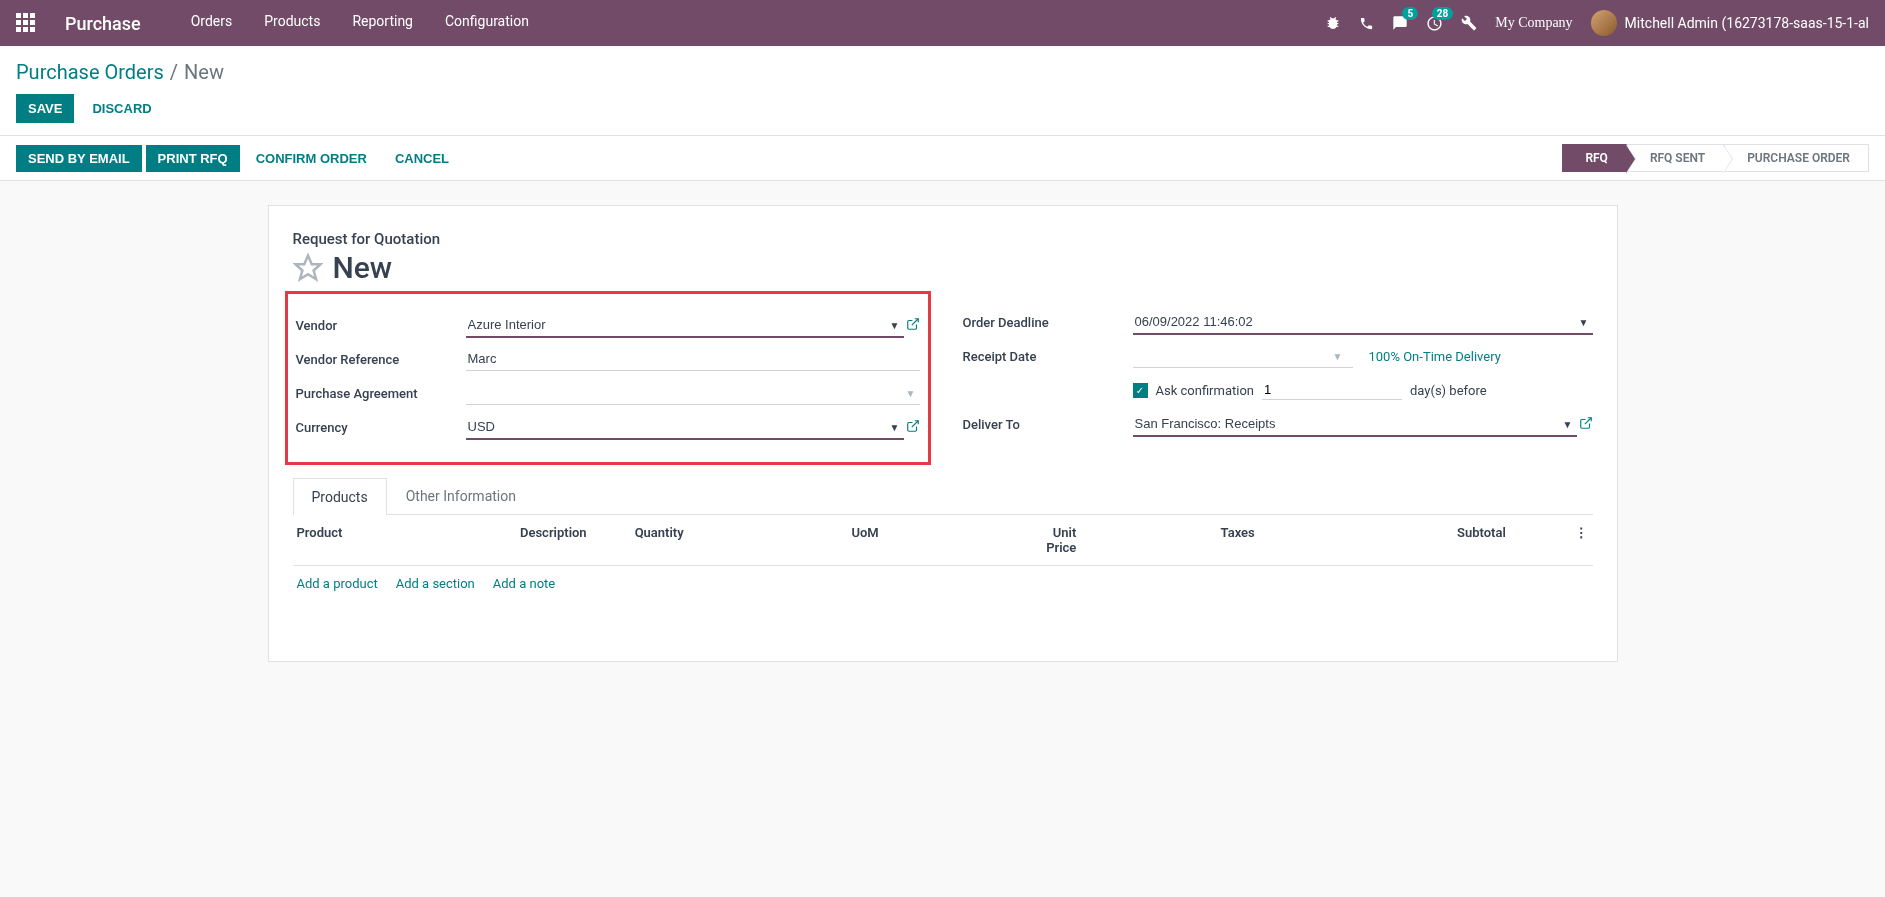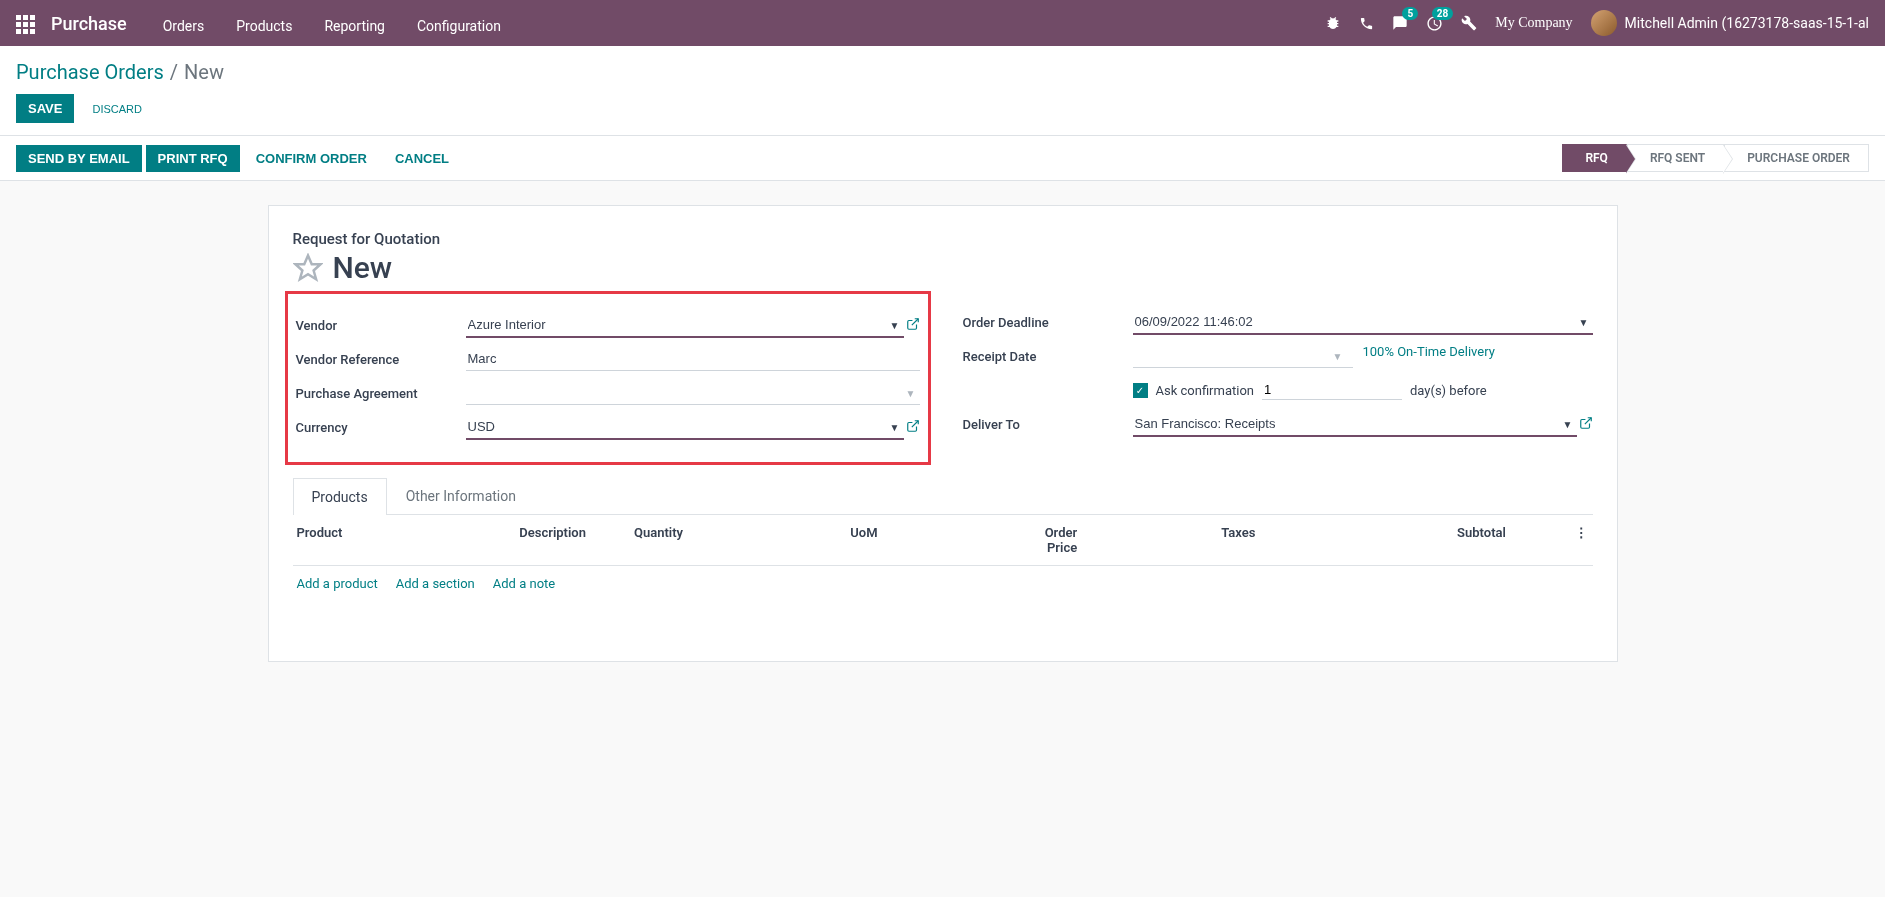--- a/index.html
+++ b/index.html
@@ -1,20 +1,20 @@
 <!DOCTYPE html>
 <html><head>
 <meta charset="utf-8">
 <style>
 * { margin: 0; padding: 0; box-sizing: border-box; }
 body { font-family: -apple-system, BlinkMacSystemFont, "Segoe UI", Roboto, "Helvetica Neue", sans-serif; background: #f9f9f9; color: #374151; overflow: hidden; }
 
 
 .navbar { background: #714B67; color: #fff; height: 46px; display: flex; align-items: center; padding: 0 16px; }
-.navbar-left { display: flex; align-items: flex-end; gap: 16px; }
+.navbar-left { display: flex; align-items: flex-start; gap: 30px; }
 .apps-icon { display: grid; grid-template-columns: repeat(3,5px); grid-template-rows: repeat(3,5px); gap: 2px; cursor:pointer;}
 .apps-icon span { background:#fff; width:5px; height:5px; }
 .app-title { font-size: 18px; font-weight:500; color:#fff; margin-right:20px; cursor:pointer;}
 .nav-menu { display:flex; gap:32px; }
 .nav-item { color:#fff; font-size:14px; cursor:pointer; }
 .navbar-right { margin-left:auto; display:flex; align-items:center; gap:18px; }
 .icon-btn { color:#fff; cursor:pointer; position:relative; display:flex; align-items:center; }
 .badge { position:absolute; top:-8px; right:-10px; background:#00A09D; color:#fff; border-radius:10px; font-size:10px; padding:1px 5px; font-weight:bold;}
 .company-name { color:#fff; font-size:14px; cursor:pointer;font-family:Liberation Serif, serif;}
 .user-sect { display:flex; align-items:center; gap:8px; cursor:pointer;}
@@ -22,21 +22,21 @@
 .user-name { color:#fff; font-size:14px; white-space:nowrap; overflow:hidden;}
 
 
 .control-panel { background:#fff; border-bottom:1px solid #dee2e6;}
 .breadcrumb-row { padding:14px 16px 10px; display:flex; align-items:center;}
 .breadcrumb-link { color:#017E84; font-size:20px; cursor:pointer;}
 .breadcrumb-sep { color:#6c757d; font-size:20px; margin:0 6px;}
 .breadcrumb-cur { color:#6c757d; font-size:20px;}
 .savebar { padding:0 16px 12px; display:flex; gap:18px; align-items:center;}
 .btn-primary { background:#017E84; color:#fff; border:none; padding:7px 12px; font-weight:600; font-size:13px; cursor:pointer;}
-.btn-link-teal { background:none; border:none; color:#017E84; font-weight:400; font-size:11px; cursor:pointer;}
+.btn-link-teal { background:none; border:none; color:#017E84; font-weight:700; font-size:13px; cursor:pointer;}
 
 
 .statusbar { background:#fff; border-bottom:1px solid #dee2e6; padding:8px 16px; display:flex; align-items:center;}
 .status-actions { display:flex; gap:4px;}
 .btn-send { background:#017E84; color:#fff; border:none; padding:6px 12px; font-weight:600; font-size:13px; cursor:pointer;}
 .btn-sec { background:none; border:none; color:#017E84; font-weight:600; font-size:13px; padding:6px 12px; cursor:pointer;}
 .status-flow { margin-left:auto; display:flex;}
 .status-step { position:relative; padding:6px 18px 6px 22px; font-size:12px; font-weight:600; color:#6c757d; background:#fff; border:1px solid #dee2e6; cursor:pointer;}
 .status-step.active { background:#714B67; color:#fff; border-color:#714B67;}
 .status-step::after { content:''; position:absolute; right:-9px; top:0; width:0; height:0; border-top:14px solid transparent; border-bottom:14px solid transparent; border-left:9px solid #fff; z-index:2;}
@@ -53,26 +53,26 @@
 .star { width:30px; height:30px; cursor:pointer;}
 .star svg { width:100%; height:100%; fill:none; stroke:#adb5bd; stroke-width:2;}
 .main-title { font-size:30px; font-weight:500; color:#374151;}
 
 
 .form-grid { display:flex; gap:40px;}
 .form-col { flex:1;}
 .highlight-box { border:3px solid #E63946; padding:14px 8px 18px; margin:-14px -8px -18px;}
 .field-row { display:flex; align-items:center; min-height:34px; margin-bottom:0;}
 .field-label { width:170px; font-size:13px; color:#374151; font-weight:500;}
-.field-input-wrap { flex:1; position:relative; display:flex; gap:6px;}
+.field-input-wrap { flex:1; position:relative; display:flex; align-items:center; gap:6px;}
 .field-input { width:100%; border:none; border-bottom:1px solid #ced4da; padding:4px 20px 4px 2px; font-size:13px; background:transparent; color:#374151;}
 .field-input.required { border-bottom:2px solid #714B67;}
 .dropdown-caret { position:absolute; right:4px; top:50%; transform:translateY(-50%); cursor:pointer; font-size:10px; color:#374151;}
 .external-link { color:#017E84; cursor:pointer; font-size:14px; margin-left:2px;}
-.ontime-link { color:#017E84; font-size:13px; cursor:pointer; margin-left:4px; white-space:nowrap;}
+.ontime-link { color:#017E84; font-size:13px; cursor:pointer; margin-left:10px; white-space:nowrap;}
 .check-row { display:flex; align-items:center; gap:8px; font-size:13px;}
 .checkbox { width:15px; height:15px; background:#017E84; display:flex; align-items:center; justify-content:center; cursor:pointer; color:#fff; font-size:10px;}
 .days-input { width:140px; border:none; border-bottom:1px solid #ced4da; padding:2px; font-size:13px; text-align:left;}
 
 
 .tabs { display:flex; border-bottom:1px solid #dee2e6; margin-top:30px;}
 .tab { padding:10px 18px; font-size:14px; color:#6c757d; cursor:pointer; border:1px solid transparent; border-bottom:none;}
 .tab.active { color:#374151; border-color:#dee2e6; background:#fff; position:relative; top:1px;}
 
 
@@ -284,21 +284,21 @@
       <div class="tab active">Products</div>
       <div class="tab">Other Information</div>
     </div>
 
     <div class="product-table">
       <div class="table-header">
         <div class="th-product">Product</div>
         <div class="th-desc">Description</div>
         <div class="th-qty">Quantity</div>
         <div class="th-uom">UoM</div>
-        <div class="th-price">Order Price</div>
+        <div class="th-price">Unit Price</div>
         <div class="th-taxes">Taxes</div>
         <div class="th-subtotal">Subtotal</div>
         <div class="th-menu">⋮</div>
       </div>
       <div class="add-row">
         <span class="add-link">Add a product</span>
         <span class="add-link">Add a section</span>
         <span class="add-link">Add a note</span>
       </div>
     </div>

